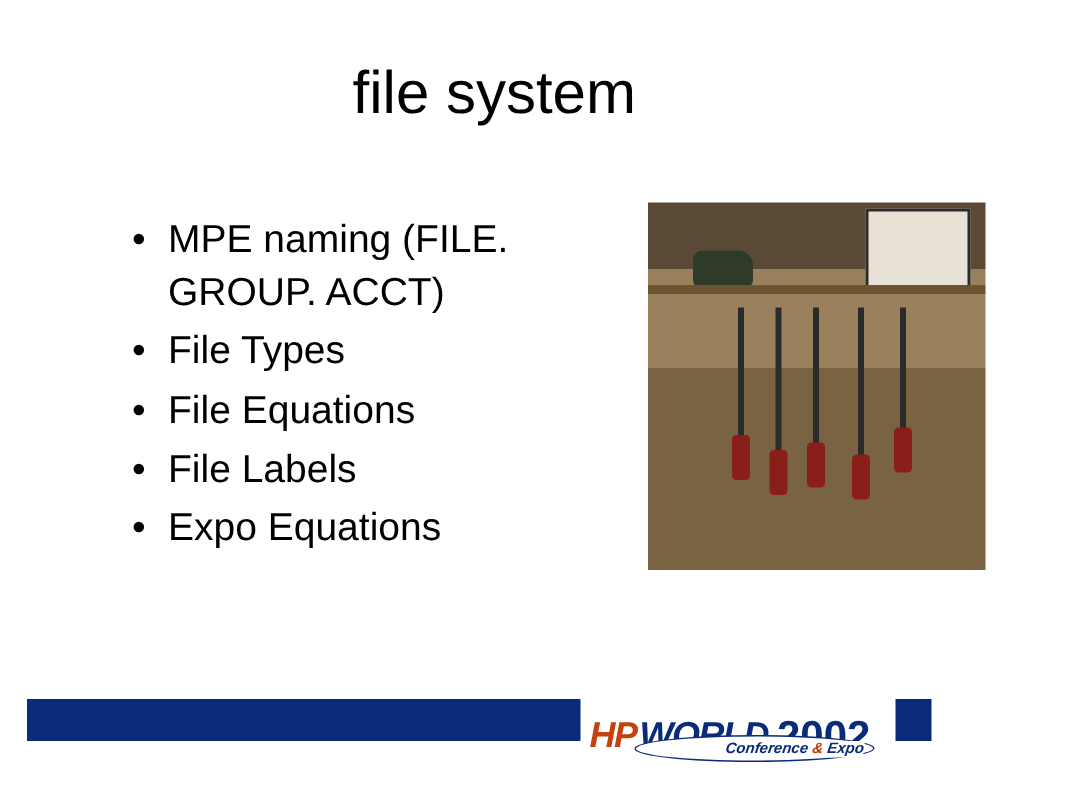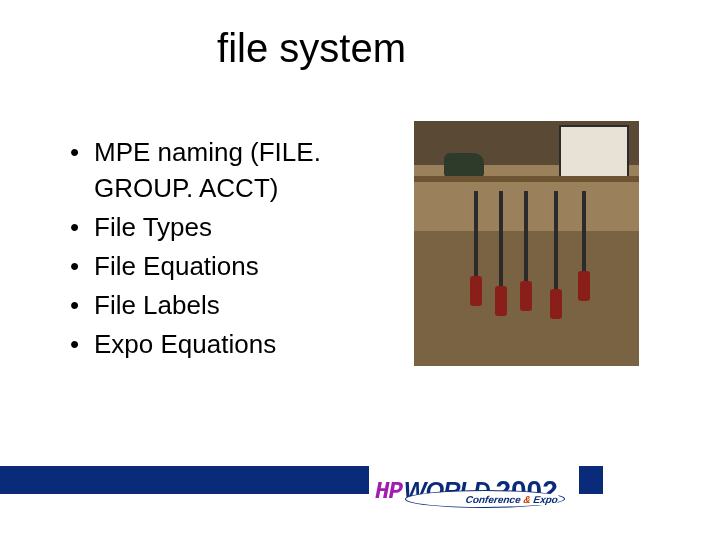--- a/index.html
+++ b/index.html
@@ -8,32 +8,33 @@
     background: #ffffff;
     font-family: Arial, Helvetica, sans-serif;
     color: #000;
     position: relative;
     overflow: hidden;
   }
   .slide {
     width: 603px;
     height: 540px;
     position: relative;
-    padding: 16px 50px 0 70px;
+    padding: 30px 50px 0 70px;
+    margin-left: 18px;
   }
   .title {
     font-size: 40px;
     font-weight: 400;
     text-align: center;
     margin-top: 10px;
     margin-bottom: 50px;
   }
   .content-row {
     display: flex;
-    align-items: flex-end;
+    align-items: center;
     gap: 4px;
   }
   .bullets {
     list-style: none;
     font-size: 26px;
     line-height: 1.35;
     flex: 0 0 auto;
     width: 340px;
   }
   .bullets li {
@@ -113,25 +114,25 @@
     right: 24px;
     bottom: 20px;
     width: 210px;
     height: 58px;
     background: #ffffff;
     display: flex;
     align-items: center;
     padding-left: 6px;
   }
   .logo .hp {
-    font-family: Liberation Mono, monospace;
+    font-family: Liberation Sans, sans-serif;
     font-weight: 700;
     font-style: italic;
     font-size: 24px;
-    color: #a21caf;
+    color: #c2410c;
     letter-spacing: -1px;
   }
   .logo .world {
     font-family: Arial, sans-serif;
     font-weight: 900;
     font-style: italic;
     font-size: 24px;
     color: #0a2a7a;
     margin-left: 2px;
     letter-spacing: -1px;

